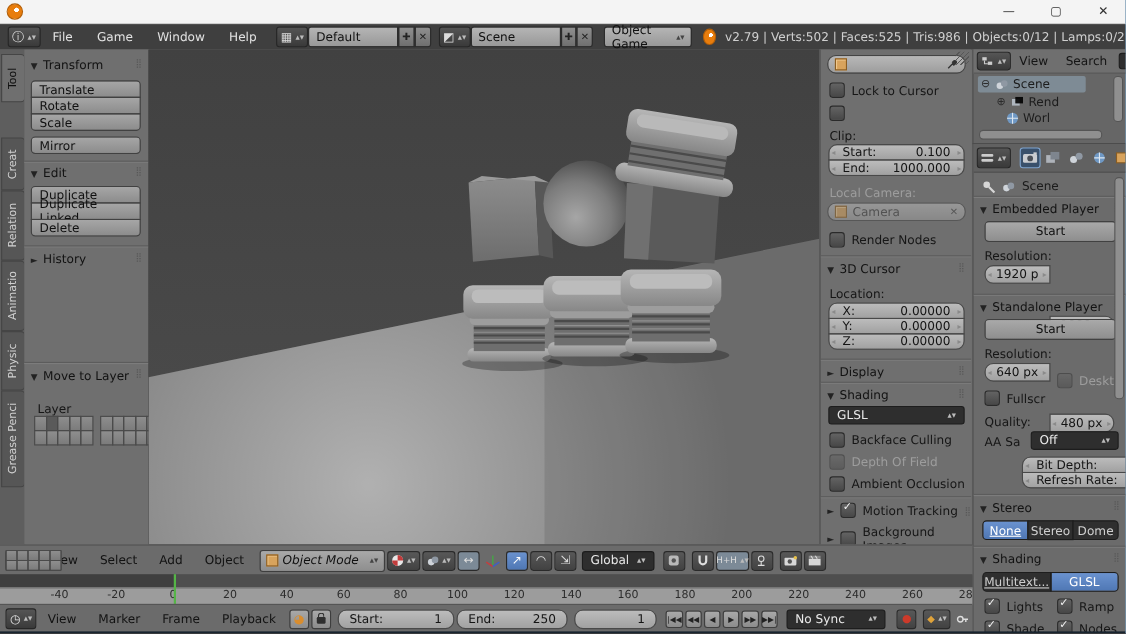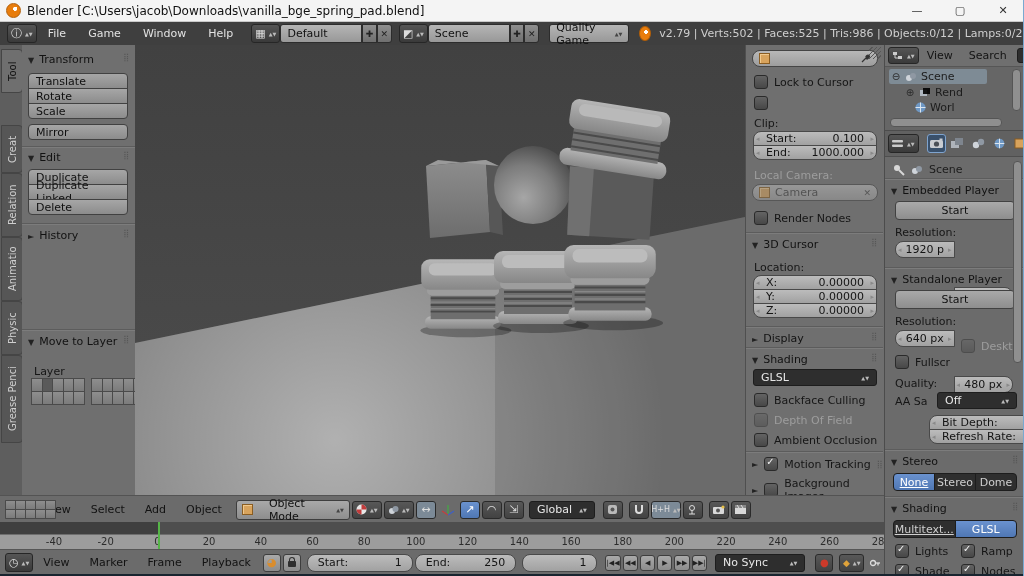--- a/index.html
+++ b/index.html
@@ -86,21 +86,21 @@
   .seg{position:absolute;left:8px;display:flex;width:124px;}
   .segb{flex:1;height:16px;background:#2f2f2f;border:1px solid #1d1d1d;color:#cfcfcf;display:flex;align-items:center;justify-content:center;margin-left:-1px;}
   .segb.on{background:linear-gradient(#6a92cf,#4f77b4);color:#fff;}
   .segb.first{border-radius:4px 0 0 4px;margin-left:0;text-decoration:underline;} .segb.last{border-radius:0 4px 4px 0;}
   .stack{position:absolute;left:8px;width:124px;padding-left:36px;}
   .stack .nfield{position:relative;left:0;width:124px;margin-top:-1px;}
   
   .vph{left:0;top:495px;width:884px;height:27px;background:#6b6b6b;border-top:1px solid #535353;display:flex;align-items:center;}
   .hmenu{padding:0 10px;color:#121212;}
   .ddlight{height:18px;background:linear-gradient(#a9a9a9,#8e8e8e);border:1px solid #3e3e3e;border-radius:3px;
-           display:flex;align-items:center;gap:16px;padding:0 5px;color:#101010;}
+           display:flex;align-items:center;gap:4px;padding:0 5px;color:#101010;font-style:italic;}
   .icobtn{width:20px;height:18px;background:linear-gradient(#585858,#424242);border:1px solid #2a2a2a;border-radius:3px;
           display:flex;align-items:center;justify-content:center;color:#ddd;margin-left:2px;box-sizing:border-box;}
   .icobtn.pressed{background:#7c8a97;}
   .icobtn.blue{background:linear-gradient(#6a92cf,#4f77b4);color:#fff;}
   .hgrid{display:grid;grid-template-columns:repeat(5,10px);grid-auto-rows:9px;margin-left:6px;}
   .hgrid .lcell{border-radius:1px;}
   
   .tband{left:0;top:522px;width:884px;height:12px;background:#4e4e4e;}
   .tband .outrange{position:absolute;left:0;top:0;width:158px;height:12px;background:rgba(0,0,0,.18);}
   .ruler{left:0;top:534px;width:884px;height:15px;background:#9c9c9c;border-top:1px solid #6e6e6e;overflow:hidden;}
@@ -116,42 +116,41 @@
   .lockico{width:8px;height:6px;background:#2f2f2f;border-radius:1px;position:relative;margin-top:3px;}
   .lockico::before{content:"";position:absolute;left:1px;top:-4px;width:4px;height:4px;border:1.5px solid #2f2f2f;border-bottom:none;border-radius:3px 3px 0 0;}
 </style>
 </head>
 <body>
 
 <div class="app">
 
   <div class="abs titlebar">
     <span class="blogo"></span>
-    <span class="ttl">Blender [C:\Users\jacob\Downloads\vanilla_bge_spring_pad.blend]</span>
     <span class="winbtn" style="left:897px">—</span>
     <span class="winbtn" style="left:940px">▢</span>
     <span class="winbtn" style="left:983px">✕</span>
   </div>
 
   <div class="abs infobar">
     <span class="edbtn">ⓘ<span class="updn">▲▼</span></span>
     <span class="menu">File</span>
     <span class="menu">Game</span>
     <span class="menu">Window</span>
     <span class="menu">Help</span>
     <span class="edbtn">▦<span class="updn">▲▼</span></span>
     <span class="lfield" style="width:90px">Default</span>
     <span class="sqbtn">✚</span>
     <span class="sqbtn last">✕</span>
     <span class="edbtn">◩<span class="updn">▲▼</span></span>
     <span class="lfield" style="width:90px">Scene</span>
     <span class="sqbtn">✚</span>
     <span class="sqbtn last">✕</span>
     <span class="lfield" style="width:88px;border-radius:3px;margin-left:10px;justify-content:space-between">
-      <span>Quality Game</span>
+      <span>Object Game</span>
         <span class="updn" style="color:#444">▲▼</span>
     </span>
     <span class="blogo" style="margin-left:10px"></span>
     <span class="stats" style="margin-left:8px">v2.79 | Verts:502 | Faces:525 | Tris:986 | Objects:0/12 | Lamps:0/2 | Mem:18.85M | J_Pad</span>
   </div>
 
   <div class="abs tabcol">
     <span class="vtab on" style="top:4px;height:42px">Tool</span>
     <span class="vtab" style="top:80px;height:46px">Creat</span>
     <span class="vtab" style="top:128px;height:62px">Relation</span>

